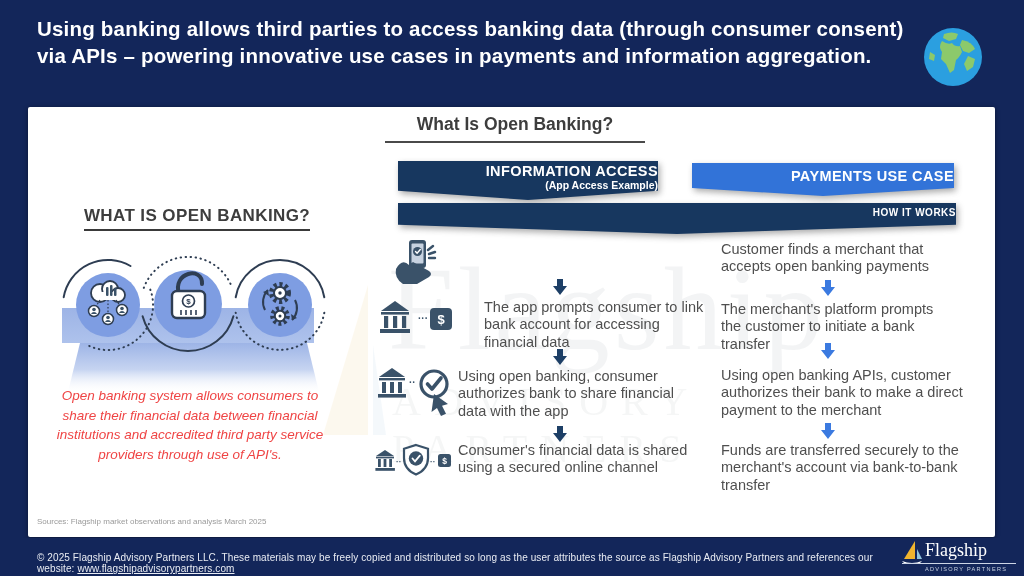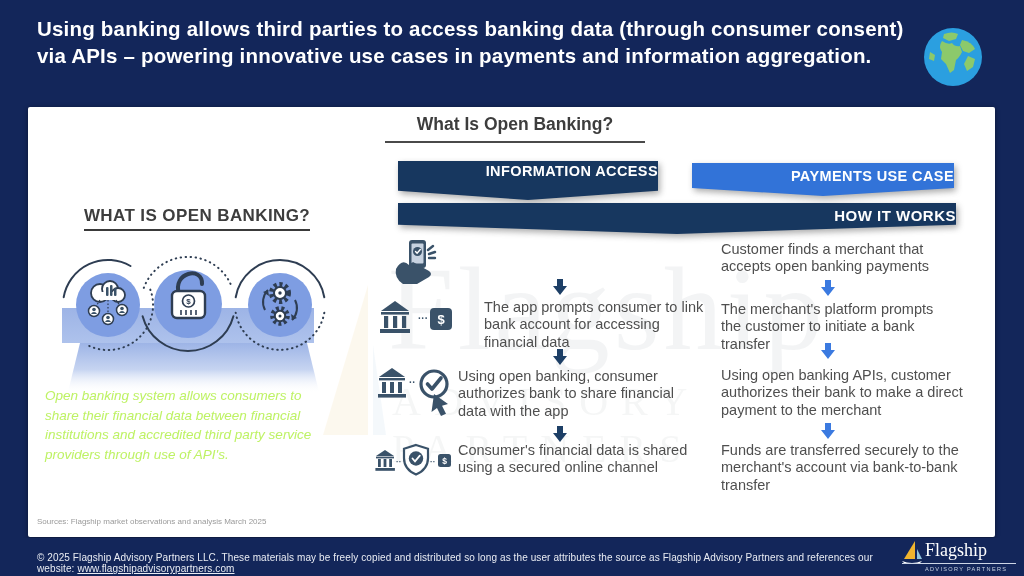--- a/index.html
+++ b/index.html
@@ -22,36 +22,36 @@
 
   
   .wm-word{left:388px;top:242px;font-family:"Liberation Serif","DejaVu Serif",serif;font-size:118px;color:rgba(90,100,110,.07);letter-spacing:4px}
   .wm-tag{left:392px;top:378px;font-family:"Liberation Serif","DejaVu Serif",serif;font-size:40px;color:rgba(90,100,110,.06);letter-spacing:13px}
   .wm-sail{left:318px;top:285px;opacity:.16}
 
   
   .left-heading{left:57px;top:206px;width:280px;text-align:center;font-size:17px;font-weight:800;color:var(--title-gray);letter-spacing:.4px}
   .left-heading span{display:inline-block;border-bottom:2.5px solid #3a3a3a;padding-bottom:3px}
   .illustration{left:40px;top:238px}
-  .left-desc{left:45px;top:386px;width:290px;font-style:italic;font-size:13.5px;line-height:1.45;color:#bef264}
+  .left-desc{left:45px;top:386px;width:290px;text-align:center;font-style:italic;font-size:13.5px;line-height:1.45;color:#ef4444}
 
   
   .main-title{left:385px;top:114px;width:260px;text-align:center;font-size:17.5px;font-weight:700;color:var(--title-gray);border-bottom:2px solid #4a4a4a;padding-bottom:6px}
 
   
   .ribbon-wrap{filter:drop-shadow(2px 3px 3px rgba(70,70,70,.45))}
   .ribbon{width:100%;height:100%;color:#fff;text-align:right;clip-path:polygon(0 0,100% 0,100% 76%,50% 100%,0 76%)}
   .info-banner-wrap{left:398px;top:161px;width:260px;height:39px}
   .info-banner{background:var(--banner-navy);padding-top:2px}
   .info-banner .t1{font-size:14.5px;font-weight:800;letter-spacing:.4px}
   .info-banner .t2{font-size:10.5px;font-weight:700}
   .pay-banner-wrap{left:692px;top:163px;width:262px;height:33px}
   .pay-banner{background:var(--payments-blue);font-size:14.5px;font-weight:800;letter-spacing:.4px;padding-top:5px}
   .hiw-banner-wrap{left:398px;top:203px;width:558px;height:31px}
-  .hiw-banner{background:var(--banner-navy);font-size:15px;font-weight:800;letter-spacing:.5px;padding-top:4px;clip-path:polygon(0 0,100% 0,100% 70%,50% 100%,0 70%)}
+  .hiw-banner{background:var(--banner-navy);font-size:10px;font-weight:800;letter-spacing:.5px;padding-top:4px;clip-path:polygon(0 0,100% 0,100% 70%,50% 100%,0 70%)}
 
   
   .step{font-size:14.5px;line-height:1.2;color:var(--text-gray)}
 
   
   .sources{left:37px;top:517px;font-size:8px;color:#9a9a9a}
   .footer-band{left:0;top:538px;width:1024px;height:38px;background:var(--navy-bg)}
   .copyright{left:37px;top:552px;width:850px;font-size:10px;color:#e9ecf3;letter-spacing:.1px}
   .copyright a{color:#e9ecf3}
   .logo-boat{left:901px;top:540px}
@@ -175,20 +175,21 @@
     </g>
   </svg>
 
   <div class="abs left-desc">Open banking system allows consumers to share their financial data between financial institutions and accredited third party service providers through use of API's.</div>
 
   <div class="abs main-title">What Is Open Banking?</div>
 
   <div class="abs ribbon-wrap info-banner-wrap">
     <div class="ribbon info-banner">
       <div class="t1">INFORMATION ACCESS</div>
+      <div class="t2">(App Access Example)</div>
     </div>
   </div>
   <div class="abs ribbon-wrap pay-banner-wrap">
     <div class="ribbon pay-banner">PAYMENTS USE CASE</div>
   </div>
   <div class="abs ribbon-wrap hiw-banner-wrap">
     <div class="ribbon hiw-banner">HOW IT WORKS</div>
   </div>
 
   <svg class="abs" style="left:392px;top:238px" width="46" height="46" viewBox="0 0 46 46">

